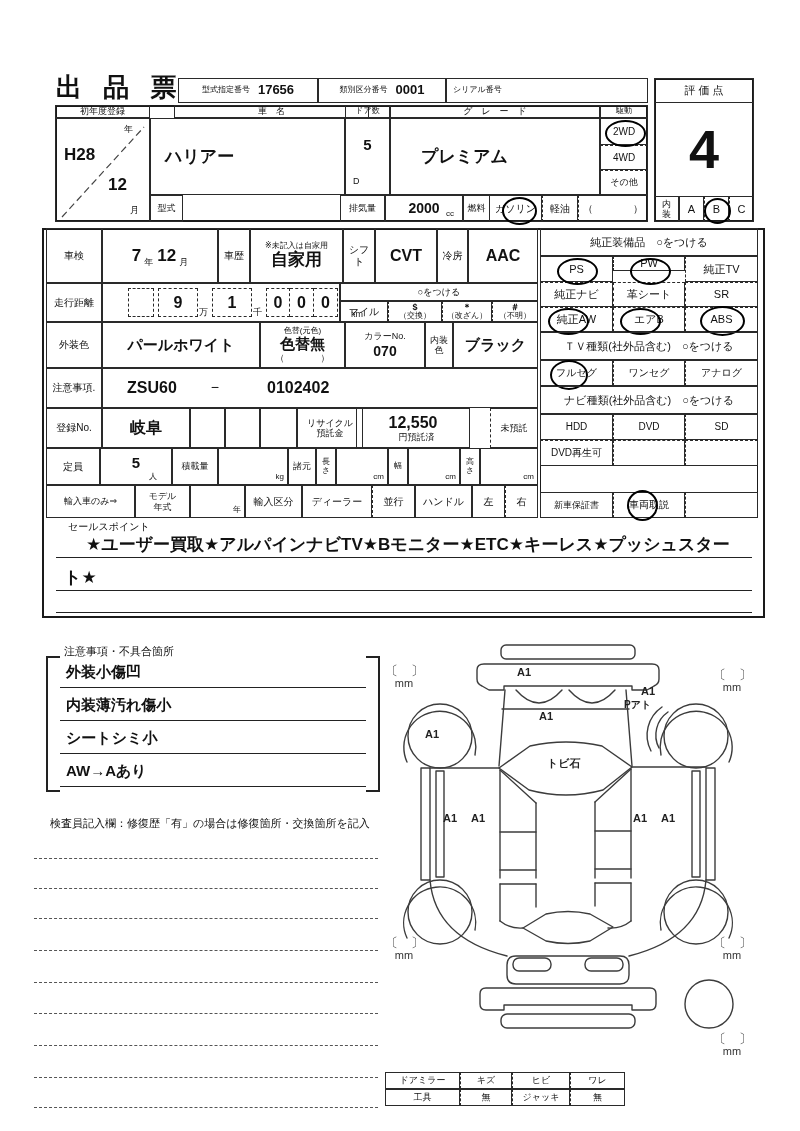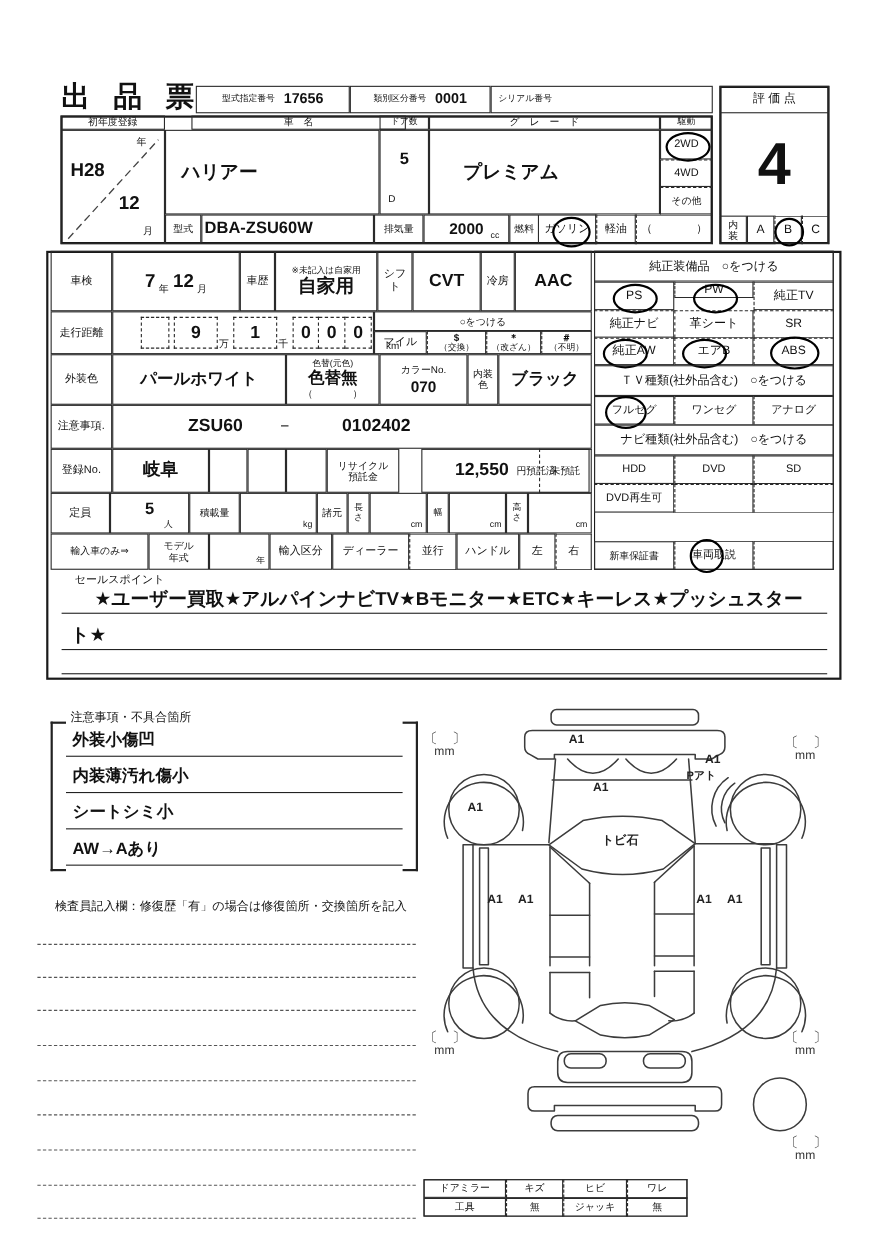--- a/index.html
+++ b/index.html
@@ -90,23 +90,20 @@
   <div class="c ljust" style="left:390px;top:118px;width:210px;height:77px;padding-left:30px;">
     <span class="f17 b">プレミアム</span>
   </div>
 
   <div class="c f10" style="left:600px;top:118px;width:48px;height:27px;">2WD</div>
   <div class="c f10 dt" style="left:600px;top:145px;width:48px;height:25px;">4WD</div>
   <div class="c f9 dt" style="left:600px;top:170px;width:48px;height:25px;">その他</div>
   <div class="mark" style="left:605px;top:120px;width:37px;height:23px;"></div>
 
   <div class="c f9" style="left:150px;top:195px;width:33px;height:27px;">型式</div>
-  <div class="c ljust" style="left:183px;top:195px;width:157px;height:27px;padding-left:2px;">
-    <span class="f15 b">DBA-ZSU60W</span>
-  </div>
   <div class="c f9" style="left:340px;top:195px;width:45px;height:27px;">排気量</div>
   <div class="c" style="left:385px;top:195px;width:78px;height:27px;">
     <span class="f14 b">2000</span>
     <span class="sub" style="right:8px;">cc</span>
   </div>
   <div class="c f9" style="left:463px;top:195px;width:27px;height:27px;">燃料</div>
   <div class="c f10" style="left:490px;top:195px;width:52px;height:27px;border-left:none;">ガソリン</div>
   <div class="c f10 dl" style="left:542px;top:195px;width:36px;height:27px;">軽油</div>
   <div class="c f10 dl" style="left:578px;top:195px;width:70px;height:27px;justify-content:space-between;padding:0 4px;">
     <span>（</span>
@@ -172,35 +169,35 @@
     <span class="f14 b" style="margin-top:3px;">070</span>
   </div>
   <div class="c col" style="left:425px;top:322px;width:28px;height:46px;">
     <span class="f9">内装</span>
     <span class="f9">色</span>
   </div>
   <div class="c f15 b" style="left:453px;top:322px;width:85px;height:46px;">ブラック</div>
 
   <div class="c f10" style="left:46px;top:368px;width:56px;height:40px;">注意事項.</div>
   <div class="c ljust" style="left:102px;top:368px;width:436px;height:40px;">
-    <span class="f16 b" style="margin-left:68px;">ZSU60</span>
+    <span class="f16 b" style="margin-left:24px;">ZSU60</span>
     <span class="f14" style="margin-left:34px;">−</span>
     <span class="f16 b" style="margin-left:48px;">0102402</span>
   </div>
 
   <div class="c f10" style="left:46px;top:408px;width:56px;height:40px;">登録No.</div>
   <div class="c f16 b" style="left:102px;top:408px;width:88px;height:40px;">岐阜</div>
   <div class="c" style="left:190px;top:408px;width:35px;height:40px;"></div>
   <div class="c" style="left:225px;top:408px;width:35px;height:40px;"></div>
   <div class="c" style="left:260px;top:408px;width:37px;height:40px;"></div>
   <div class="c col" style="left:297px;top:408px;width:66px;height:40px;">
     <span class="f9">リサイクル</span>
     <span class="f9">預託金</span>
   </div>
-  <div class="c" style="left:383px;top:408px;width:153px;height:40px;">
+  <div class="c" style="left:356px;top:408px;width:114px;height:40px;flex-direction:column;">
     <span class="f16 b">12,550</span>
     <span class="f9" style="margin-left:7px;">円預託済</span>
   </div>
   <div class="c f9 dl" style="left:490px;top:408px;width:48px;height:40px;">未預託</div>
 
   <div class="c f10" style="left:46px;top:448px;width:54px;height:37px;">定員</div>
   <div class="c" style="left:100px;top:448px;width:72px;height:37px;">
     <span class="f15 b" style="margin-bottom:6px;">5</span>
     <span class="sub" style="right:14px;">人</span>
   </div>

